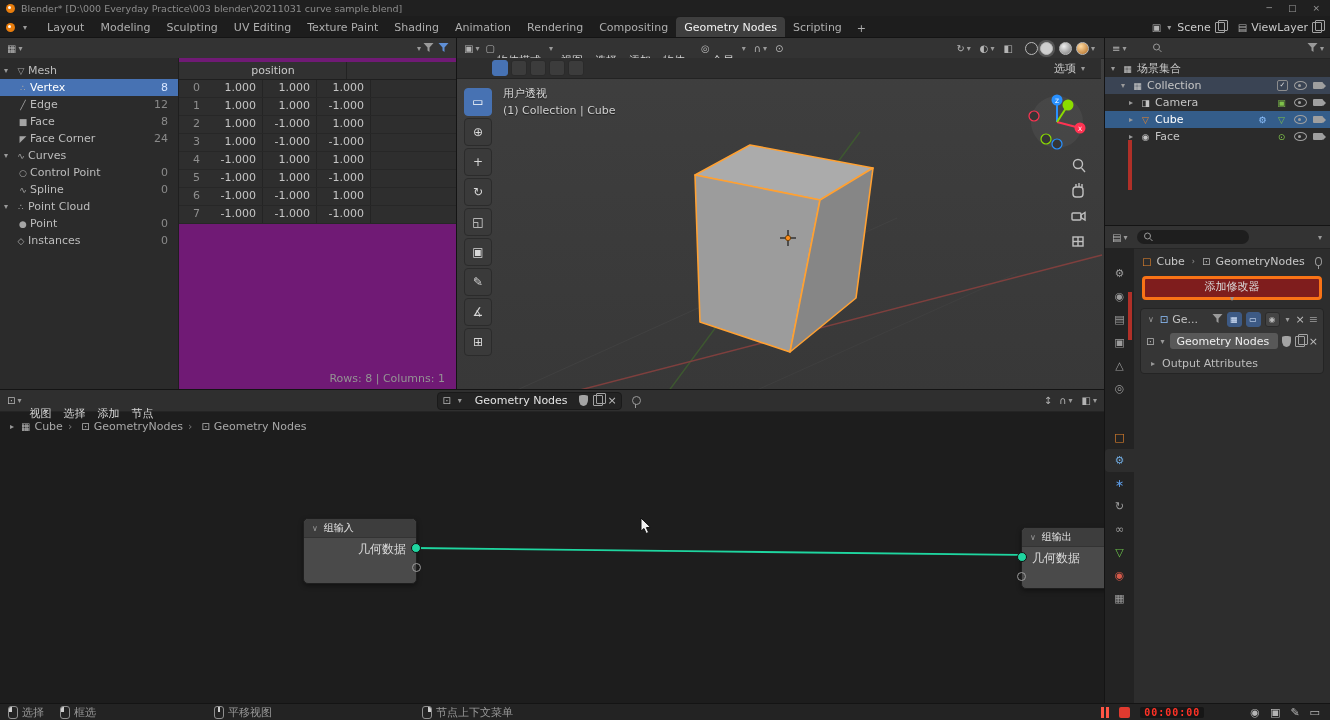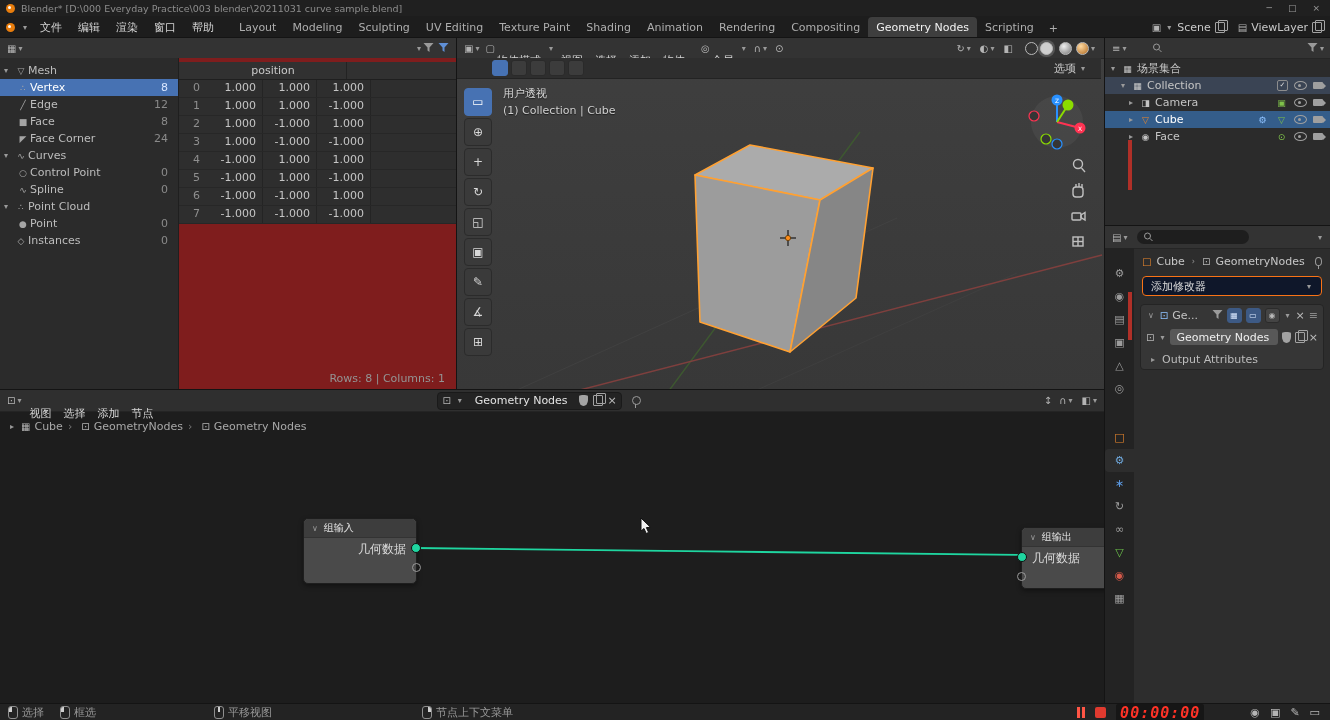--- a/index.html
+++ b/index.html
@@ -40,21 +40,21 @@
   .spreadsheet{position:absolute;left:0;top:38px;width:457px;height:352px;background:#282828;
     box-shadow:0 0 0 1px #141414;}
   .ss-side{position:absolute;left:0;top:20px;bottom:0;width:178px;background:#2b2b2b;border-right:1px solid #1f1f1f;}
   .tree-row{display:flex;align-items:center;height:17px;padding-left:4px;color:#bdbdbd;}
   .tree-row .arrow{width:10px;color:#9a9a9a;font-size:8px;}
   .tree-row .tico{width:14px;text-align:center;font-size:9px;color:#a5a5a5;}
   .tree-row.child{padding-left:16px;}
   .tree-row .tcount{margin-left:auto;margin-right:10px;color:#8a8a8a;}
   .tree-row.sel{background:#4772b3;color:#fff;}
   .tree-row.sel .tcount{color:#d9e6ff;}
-  .ss-table{position:absolute;left:179px;top:20px;right:0;bottom:0;background:#7f1d1d;}
+  .ss-table{position:absolute;left:179px;top:20px;right:0;bottom:0;background:#701a75;}
   .ss-hdr{display:flex;height:17px;background:#313131;border-bottom:1px solid #1f1f1f;}
   .ss-hdr .idxcell{width:21px;}
   .ss-hdr .poscell{width:146px;text-align:center;color:#c9c9c9;border-right:1px solid #232323;line-height:17px;}
   .ss-row{display:flex;height:17px;background:#2e2e2e;border-bottom:1px solid #272727;}
   .cell{line-height:16px;}
   .cell.idx{width:21px;text-align:right;padding-right:4px;color:#8f8f8f;}
   .cell.v{width:47px;text-align:right;padding-right:6px;color:#c5c5c5;border-right:1px solid #242424;}
   .cell.v.first{width:52px;}
   .ss-status{position:absolute;right:12px;bottom:5px;color:#949494;}
   .funnel{width:11px;height:10px;}
@@ -124,21 +124,21 @@
   
   .properties{position:absolute;left:1105px;top:226px;width:225px;height:477px;background:#2d2d2d;
     box-shadow:0 0 0 1px #141414;}
   .pr-header{position:absolute;left:0;top:0;right:0;height:22px;background:#333;display:flex;align-items:center;border-bottom:1px solid #252525;}
   .pr-search{display:flex;align-items:center;background:#1e1e1e;border-radius:8px;height:14px;width:100px;margin-left:8px;padding:0 6px;gap:4px;}
   .tabstrip{position:absolute;left:0;top:22px;bottom:0;width:29px;background:#232323;display:flex;flex-direction:column;align-items:center;}
   .ptab{width:29px;height:23px;display:flex;align-items:center;justify-content:center;font-size:11px;color:#9c9c9c;}
   .ptab.active{background:#2d2d2d;border-radius:4px 0 0 4px;}
   .pr-main{position:absolute;left:29px;top:22px;right:0;bottom:0;}
   .pr-crumbs{display:flex;align-items:center;gap:5px;padding:7px 8px 4px 8px;color:#c6c6c6;}
-  .btn{background:#0f172a;border:1px solid #f97316;border-radius:4px;display:flex;align-items:center;color:#dadada;}
+  .btn{background:#7f1d1d;border:3px solid #f97316;border-radius:4px;display:flex;align-items:center;color:#dadada;flex-direction:column;}
   .add-mod{height:18px;margin:4px 8px;padding:0 8px;}
   .mod-box{margin:8px 6px 0 6px;background:#363636;border:1px solid #242424;border-radius:4px;}
   .mod-head{height:20px;display:flex;align-items:center;gap:4px;padding:0 5px;}
   .mini{width:13px;height:13px;border-radius:3px;background:#444;border:1px solid #2b2b2b;display:flex;align-items:center;justify-content:center;font-size:8px;color:#b9b9b9;}
   .mini.blue{background:#3d5a85;border-color:#3d5a85;color:#dce9ff;}
   .mod-tree{height:24px;display:flex;align-items:center;gap:4px;padding:0 5px;}
   .tree-input{flex:1;height:16px;background:#585858;border-radius:3px;color:#efefef;display:flex;align-items:center;padding:0 6px;}
   .mod-out{height:20px;display:flex;align-items:center;gap:5px;padding:0 8px;color:#bdbdbd;}
   .ic-shield{width:9px;height:11px;background:#a3a3a3;border-radius:4px 4px 6px 6px/2px 2px 8px 8px;}
   .ic-copy{width:8px;height:9px;border:1px solid #a3a3a3;border-radius:1px;position:relative;}
@@ -152,21 +152,21 @@
   .hint{display:flex;align-items:center;gap:4px;}
   .mouse{width:8px;height:11px;border:1px solid #8f8f8f;border-radius:3px;position:relative;}
   .mouse.l::before{content:"";position:absolute;left:0;top:0;width:3px;height:5px;background:#cfcfcf;border-radius:2px 0 0 0;}
   .mouse.m::before{content:"";position:absolute;left:2.5px;top:0;width:2px;height:5px;background:#cfcfcf;}
   .mouse.r::before{content:"";position:absolute;right:0;top:0;width:3px;height:5px;background:#cfcfcf;border-radius:0 2px 0 0;}
   .sb-right{margin-left:auto;display:flex;align-items:center;margin-right:10px;gap:10px;}
   .pause-ic{display:flex;gap:2px;}
   .pause-ic i{display:block;width:3px;height:11px;background:#ff5545;}
   .stop-ic{width:11px;height:11px;background:#e03a2f;border-radius:2px;}
   .timecode{font-family:"DejaVu Sans Mono","Liberation Mono",monospace;font-weight:bold;
-    font-size:15px;color:#ff3226;letter-spacing:1px;background:#161616;padding:0 4px;border-radius:2px;font-style:italic;}
+    font-size:10px;color:#ff3226;letter-spacing:1px;background:#161616;padding:0 4px;border-radius:2px;}
   .sb-ic{color:#b5b5b5;font-size:11px;}
 
   
   .watermark{position:absolute;right:10px;bottom:22px;display:flex;align-items:baseline;gap:14px;z-index:20;}
   .wm-name{font-family:"DejaVu Serif","Liberation Serif",serif;font-size:30px;color:#f7f7f7;}
   .wm-logo{font-size:27px;font-weight:800;color:#ffffff;letter-spacing:-1px;}
 
   .edge-mark{position:absolute;right:0;width:4px;background:#b03028;z-index:15;}
 </style>
 </head>
@@ -180,27 +180,20 @@
     <div class="win-controls">
       <span>─</span>
       <span>□</span>
       <span>×</span>
     </div>
   </div>
 
   <div class="menubar">
     <span class="blender-dot"></span>
     <span class="chev">▾</span>
-    <div class="appmenu">
-      <span class="menu-item">文件</span>
-      <span class="menu-item">编辑</span>
-      <span class="menu-item">渲染</span>
-      <span class="menu-item">窗口</span>
-      <span class="menu-item">帮助</span>
-    </div>
     <div class="ws-tabs">
       <span class="ws-tab">Layout</span>
       <span class="ws-tab">Modeling</span>
       <span class="ws-tab">Sculpting</span>
       <span class="ws-tab">UV Editing</span>
       <span class="ws-tab">Texture Paint</span>
       <span class="ws-tab">Shading</span>
       <span class="ws-tab">Animation</span>
       <span class="ws-tab">Rendering</span>
       <span class="ws-tab">Compositing</span>

